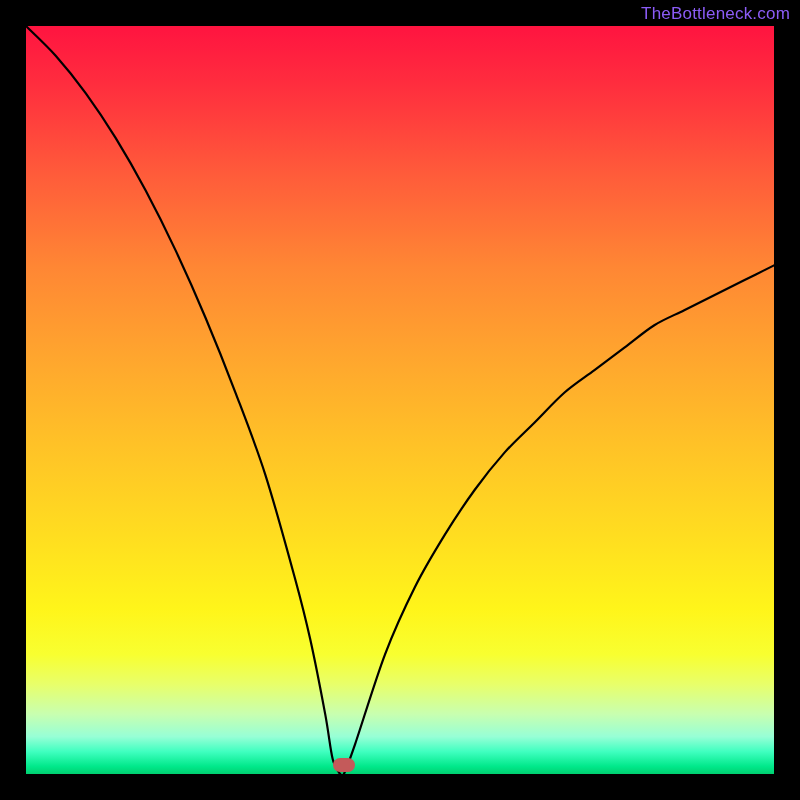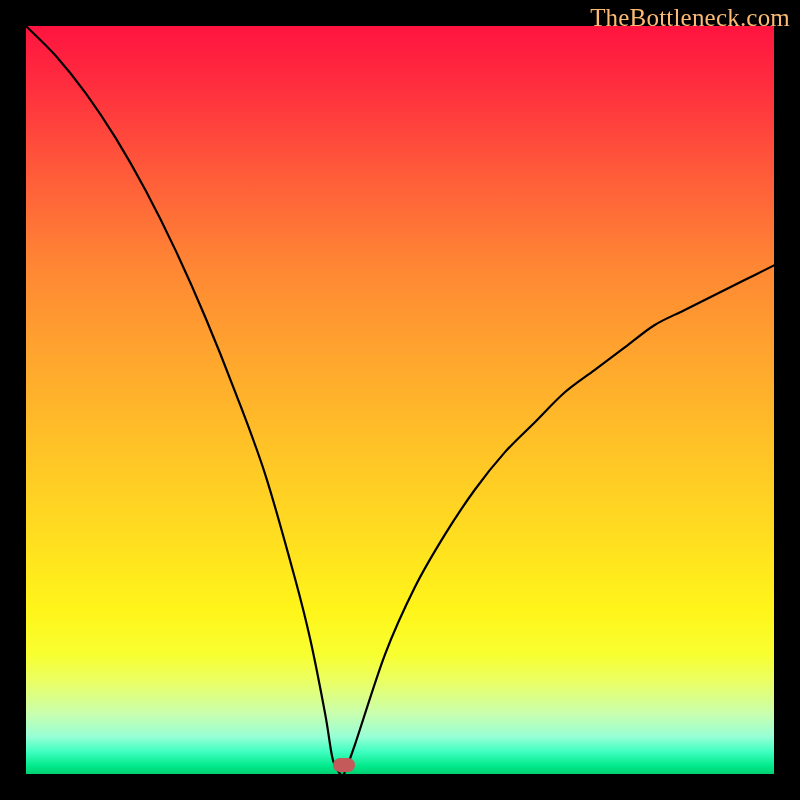--- a/index.html
+++ b/index.html
@@ -32,26 +32,25 @@
       #97ffd6 95%,
       #40ffc0 97%,
       #00e88a 99%,
       #00d070 100%
     );
   }
   .watermark {
     position: absolute;
     top: 4px;
     right: 10px;
-    color: #fdba74;
-    font-size: 25px;
+    color: #8b5cf6;
+    font-size: 17px;
     letter-spacing: 0.2px;
     font-weight: 400;
     user-select: none;
-    font-family: Liberation Serif, serif;
   }
   svg.curve {
     position: absolute;
     left: 0;
     top: 0;
     width: 748px;
     height: 748px;
     pointer-events: none;
   }
   .marker {

